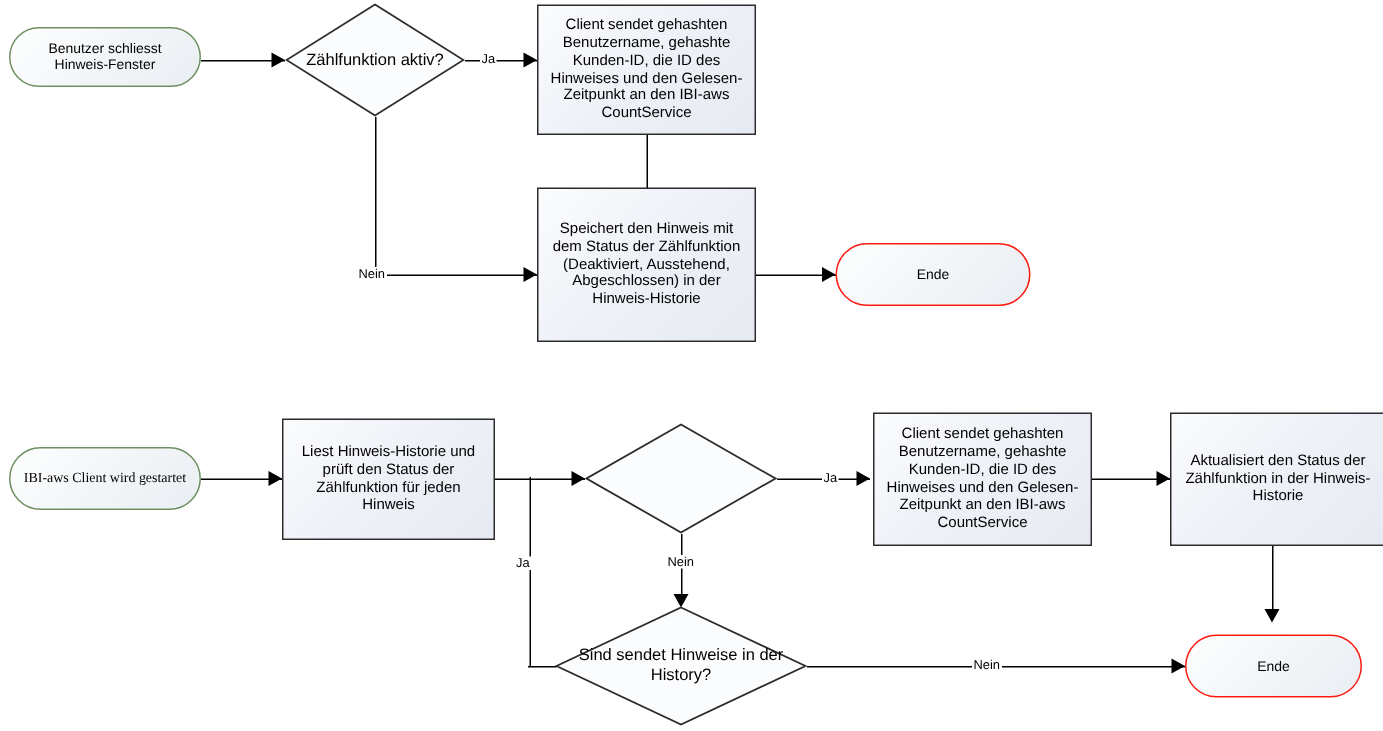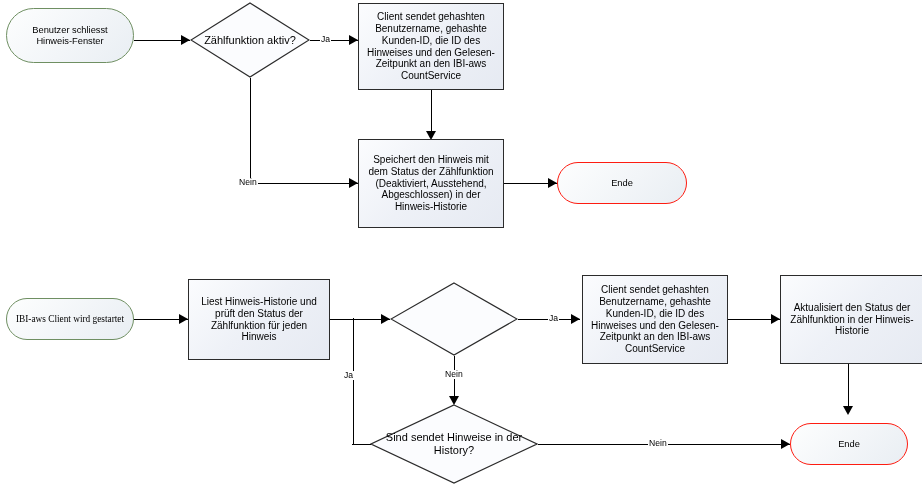--- a/index.html
+++ b/index.html
@@ -92,21 +92,21 @@
     padding: 0 1px;
     line-height: 1;
     white-space: nowrap;
   }
 </style>
 </head>
 <body>
 
 <div id="canvas">
 
-  <div class="node node-terminator-start" style="left:6px; top:8px; width:128px; height:55px;">Benutzer schliesst Hinweis-Fenster</div>
+  <div class="node node-terminator-start" style="left:6px; top:18px; width:128px; height:40px;">Benutzer schliesst Hinweis-Fenster</div>
 
   <div class="edge edge-h" style="left:134px; top:39.5px; width:56px;"></div>
   <div class="arrow arrow-right" style="left:181px; top:35px;"></div>
 
   <div class="node node-decision" style="left:190px; top:2px; width:120px; height:76px;">
     <svg class="dia-shape" viewBox="0 0 120 76" preserveAspectRatio="none">
       <polygon points="60,1 119,38 60,75 1,38" fill="#fbfcfe" stroke="#2b2b2b" stroke-width="1.2"></polygon>
     </svg>
     <span class="dia-label">Zählfunktion aktiv?</span>
   </div>
@@ -118,21 +118,21 @@
   <div class="node node-process" style="left:358px; top:3px; width:146px; height:87px;">Client sendet gehashten Benutzername, gehashte Kunden-ID, die ID des Hinweises und den Gelesen-Zeitpunkt an den IBI-aws CountService</div>
 
   <div class="edge edge-v" style="left:430.5px; top:90px; height:48px;"></div>
   <div class="arrow arrow-down" style="left:426px; top:131px;"></div>
 
   <div class="edge edge-v" style="left:249.5px; top:78px; height:105px;"></div>
   <div class="edge edge-h" style="left:249px; top:182.5px; width:109px;"></div>
   <div class="edge-label" style="left:238px; top:178px;">Nein</div>
   <div class="arrow arrow-right" style="left:349px; top:178px;"></div>
 
-  <div class="node node-process" style="left:358px; top:139px; width:146px; height:89px;">Speichert den Hinweis mit dem Status der Zählfunktion (Deaktiviert, Ausstehend, Abgeschlossen) in der Hinweis-Historie</div>
+  <div class="node node-process" style="left:358px; top:125px; width:146px; height:103px;">Speichert den Hinweis mit dem Status der Zählfunktion (Deaktiviert, Ausstehend, Abgeschlossen) in der Hinweis-Historie</div>
 
   <div class="edge edge-h" style="left:504px; top:182.5px; width:54px;"></div>
   <div class="arrow arrow-right" style="left:548px; top:178px;"></div>
 
   <div class="node node-terminator-end" style="left:557px; top:162px; width:130px; height:42px;">Ende</div>
 
   <div class="node node-terminator-start" style="left:6px; top:298px; width:128px; height:42px;font-family:Liberation Serif, serif;">IBI-aws Client wird gestartet</div>
 
   <div class="edge edge-h" style="left:134px; top:318.5px; width:54px;"></div>
   <div class="arrow arrow-right" style="left:179px; top:314px;"></div>

